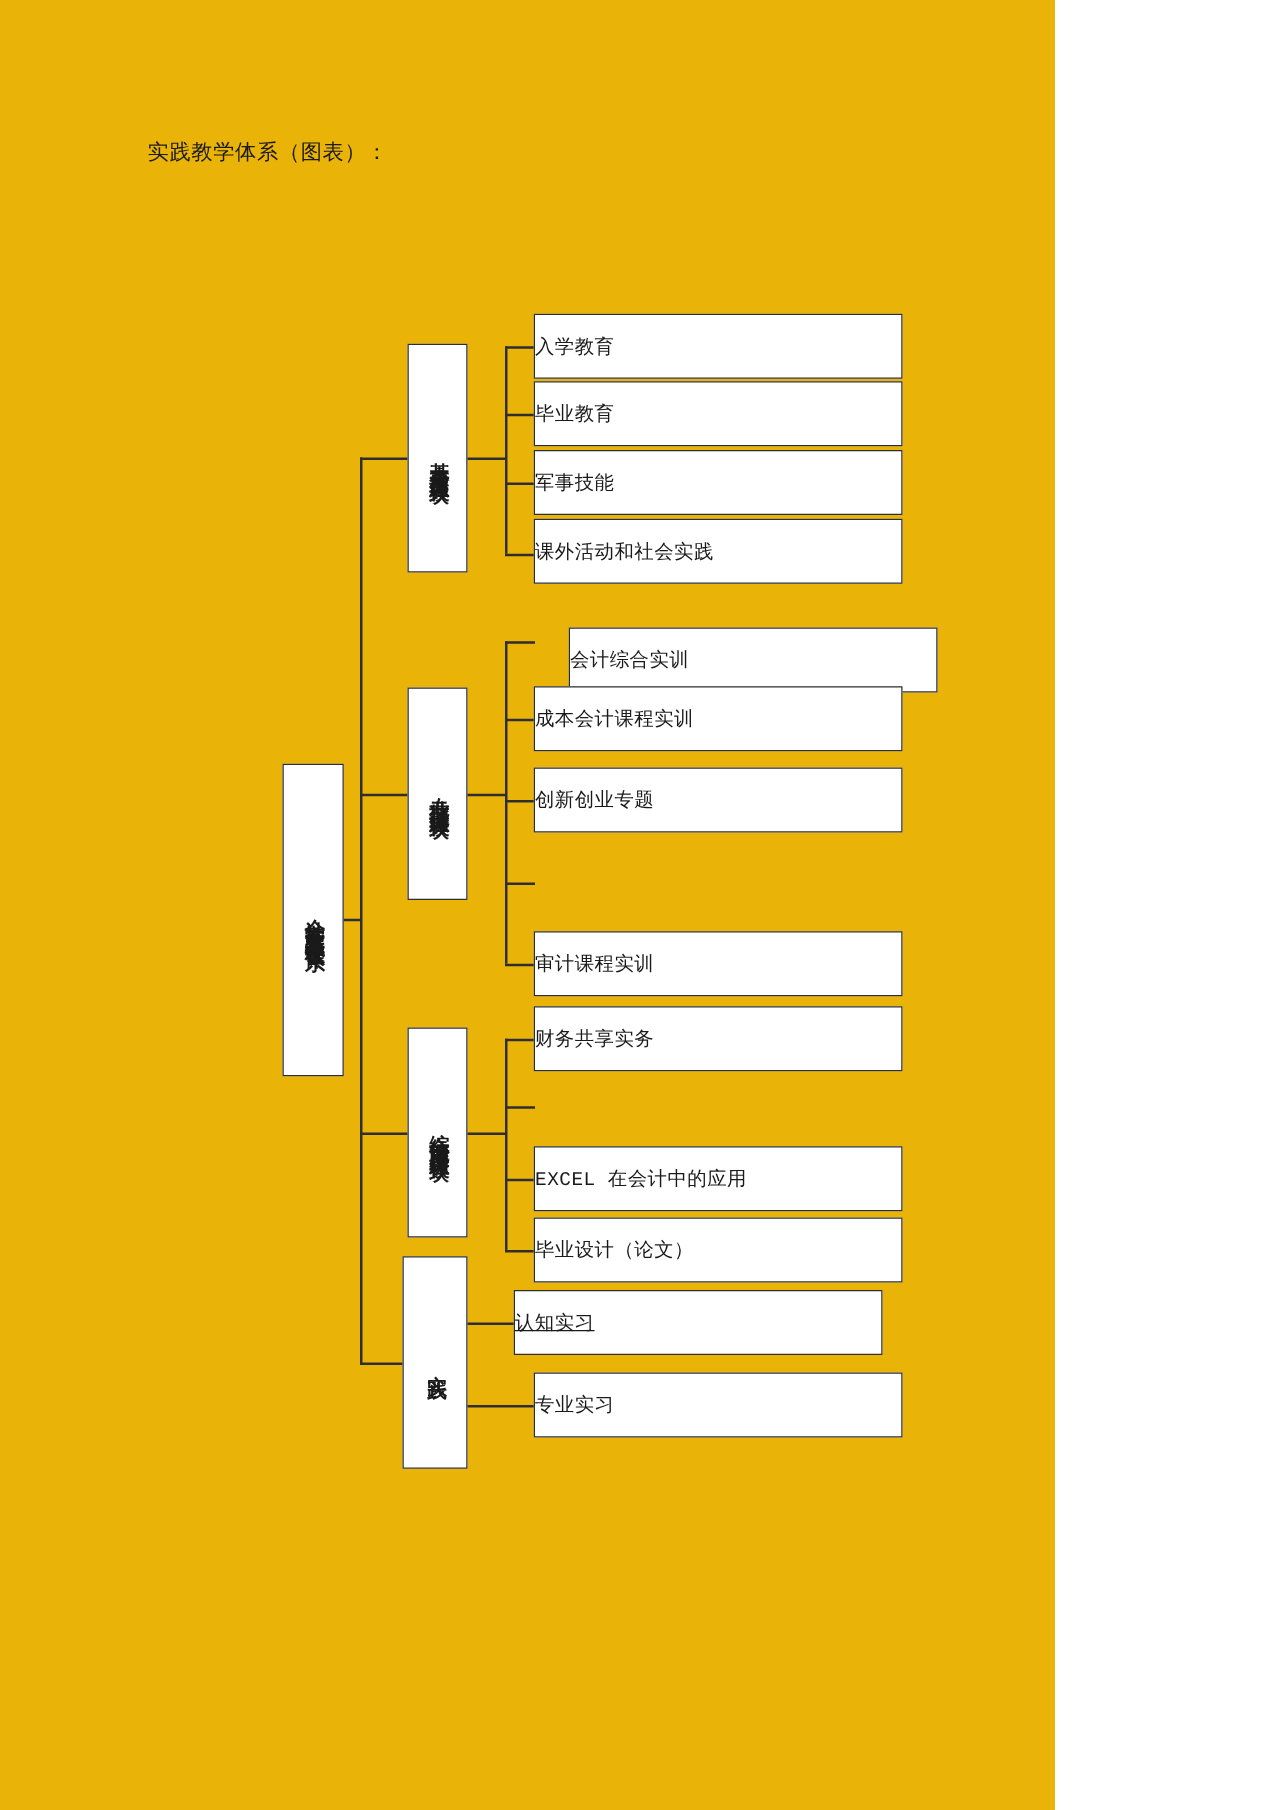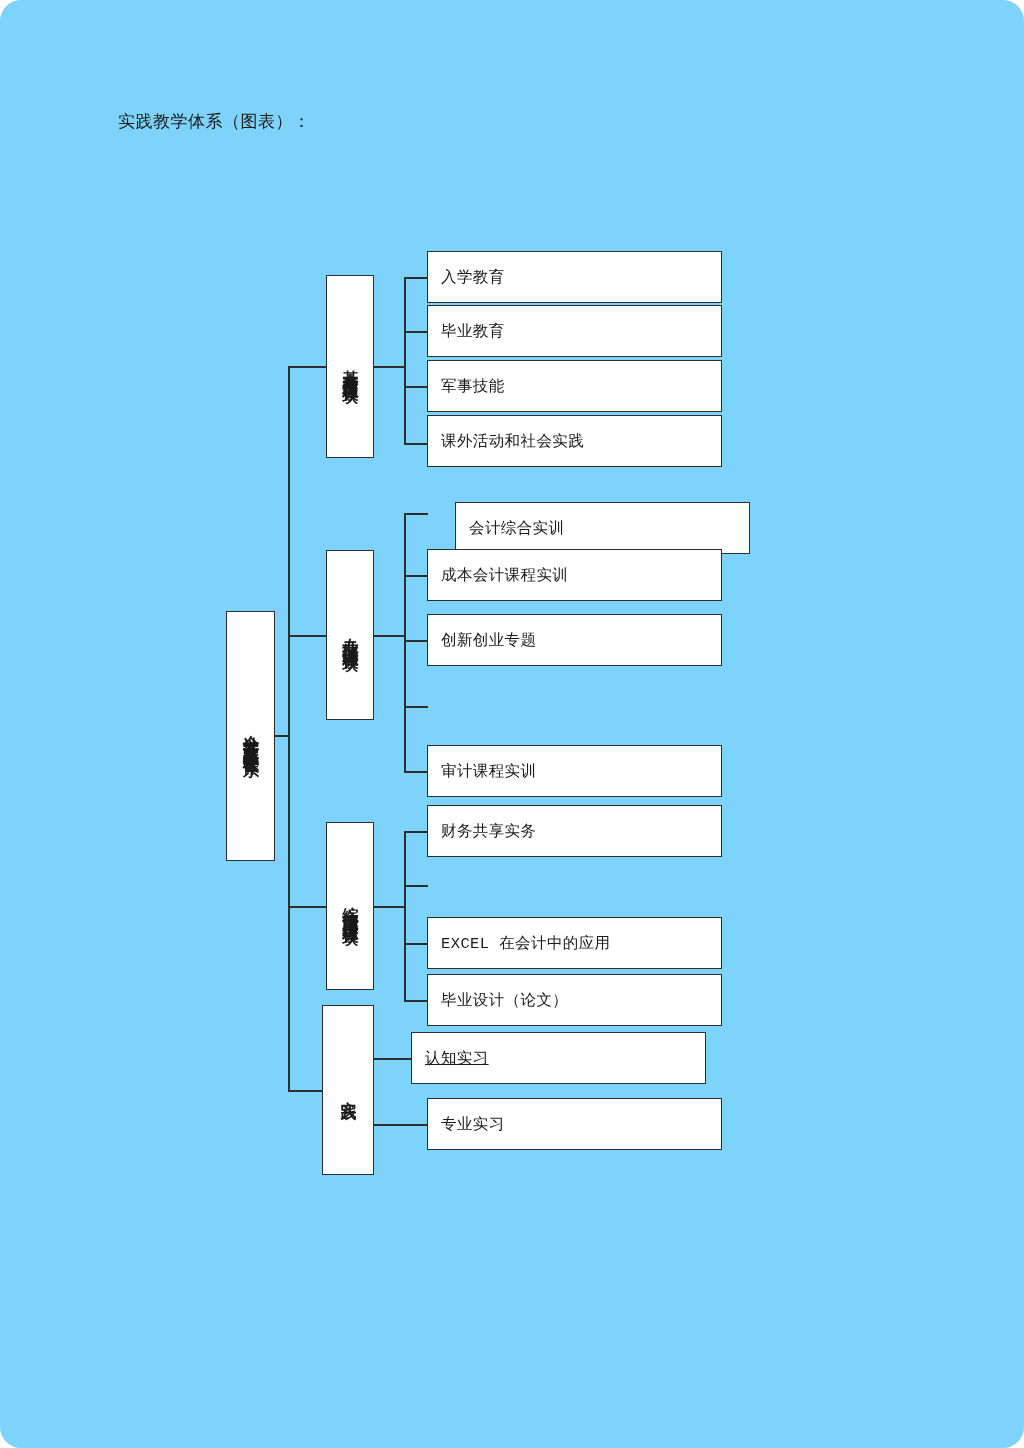--- a/index.html
+++ b/index.html
@@ -6,25 +6,24 @@
     margin: 0;
     padding: 0;
     background: #ffffff;
   }
   body {
     font-family: "Liberation Serif", "DejaVu Serif", serif;
     color: #1a1a1a;
   }
   #page {
     position: relative;
-    width: 1024px;
+    width: 844px;
     height: 1448px;
-    background: #7dd3fc;
+    background: #eab308;
     overflow: hidden;
-    border-radius: 21px;
   }
   #page-title {
     position: absolute;
     left: 118px;
     top: 110px;
     font-size: 17px;
     line-height: 24px;
     letter-spacing: 0.5px;
     white-space: nowrap;
   }
@@ -38,21 +37,20 @@
   .node {
     position: absolute;
     box-sizing: border-box;
     border: 1.6px solid #2e2e2e;
     background: #ffffff;
     display: flex;
     align-items: center;
   }
   .node.leaf {
     justify-content: flex-start;
-    padding-left: 13px;
     font-size: 15.5px;
     letter-spacing: 0.4px;
     white-space: nowrap;
   }
   .node.vertical {
     justify-content: center;
     writing-mode: vertical-rl;
     text-orientation: upright;
     font-size: 16px;
     letter-spacing: 2.5px;

